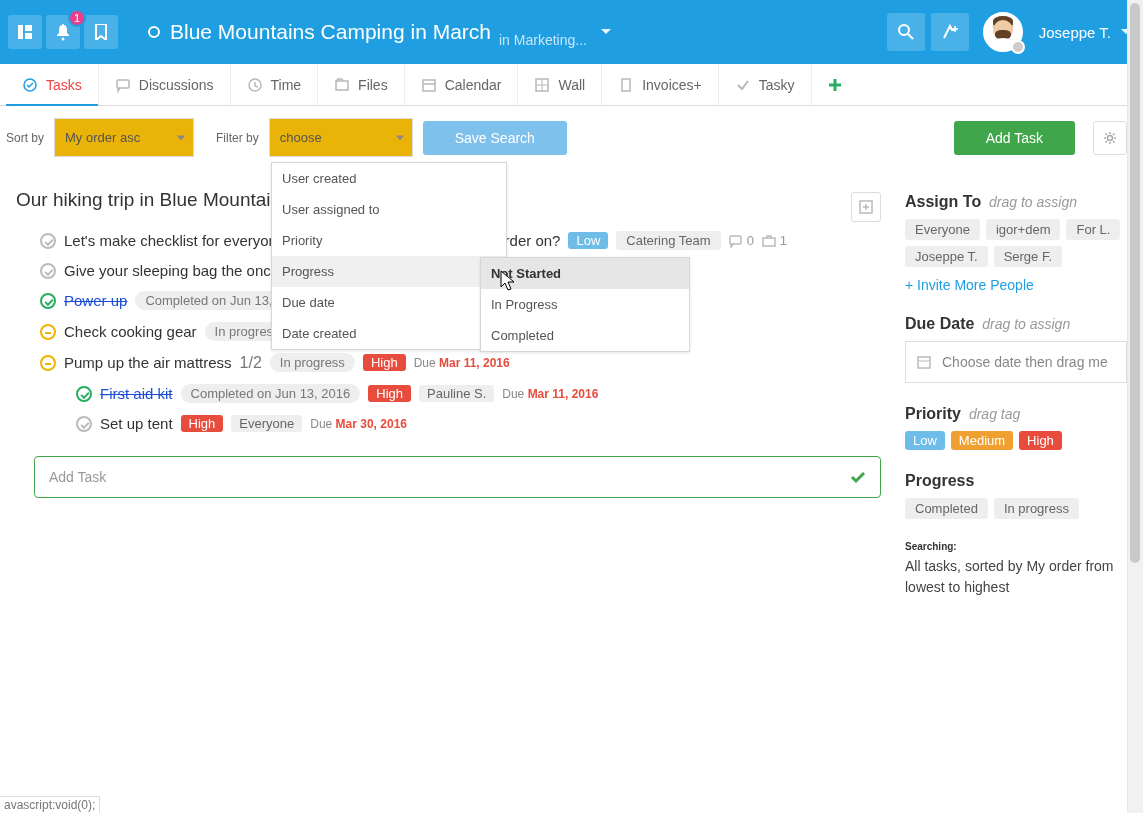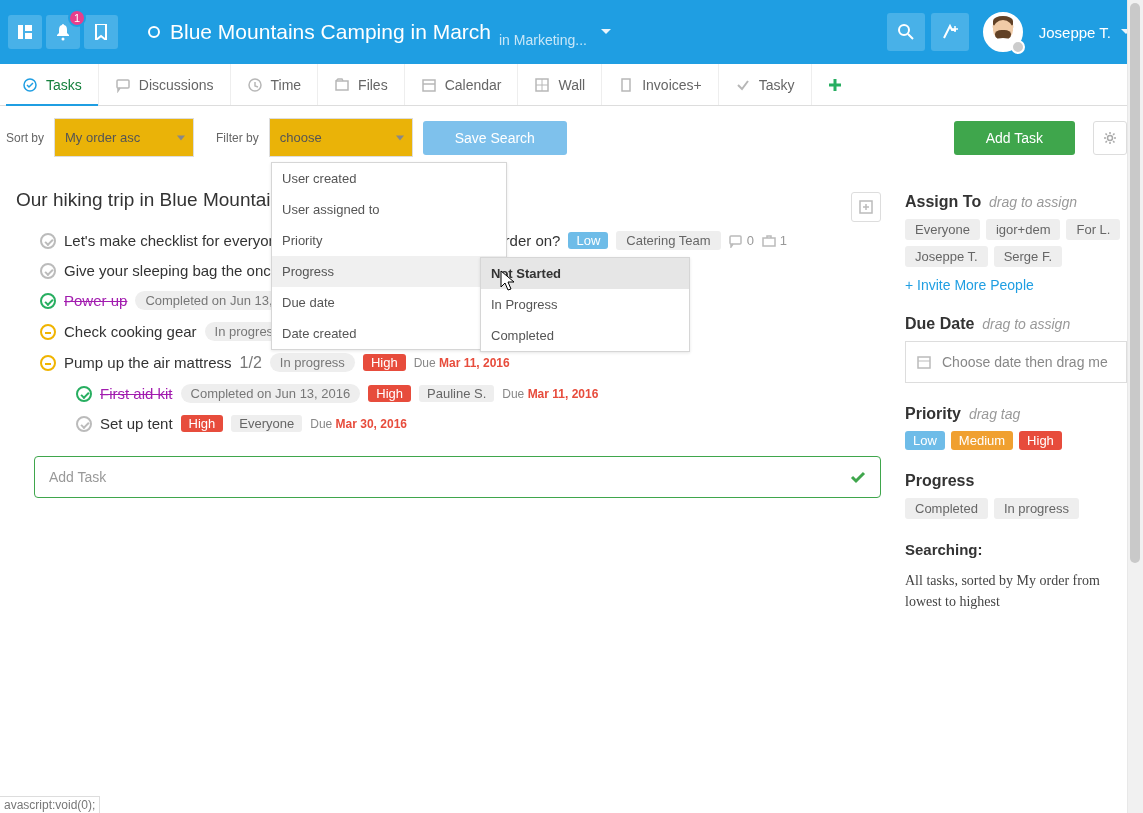--- a/index.html
+++ b/index.html
@@ -27,21 +27,21 @@
   .avatar-face { position:absolute; top:6px; left:8px; right:8px; height:20px; background:#f0cba7; border-radius:50%; }
   .avatar-hair { position:absolute; top:2px; left:8px; right:8px; height:10px; background:#614126; border-radius:50% 50% 20% 20%; }
   .avatar-beard { position:absolute; top:16px; left:10px; right:10px; height:10px; background:#614126; border-radius:40% 40% 50% 50%; }
   .avatar-status { position:absolute; bottom:-2px; right:-2px; width:14px; height:14px; border-radius:50%; background:#ccc; border:2px solid #fff; }
   .user-name { font-size: 15px; margin: 0 4px 0 10px; }
   .user-caret { opacity: .9; }
 
   
   .tabs { display: flex; align-items: stretch; height: 42px; border-bottom: 1px solid #ddd; padding-left: 6px; }
   .tab { display: flex; align-items: center; padding: 0 16px; color: #666; gap: 8px; cursor: pointer; border-right: 1px solid #eee; position: relative; }
-  .tab.active { color: #15803d; text-align: center; }
+  .tab.active { color: #ef4444; text-align: center; }
   .tab.active::after { content:""; position:absolute; bottom:-1px; left:0; right:0; height:2px; background:#1f9ee2; }
   .tab svg { opacity:.6; }
   .tab.active svg { opacity:1; stroke:#1f9ee2; }
   .tab-add { display:flex; align-items:center; justify-content:center; width:46px; color:#27ae60; font-size:20px; font-weight:bold; cursor:pointer;}
 
   
   .toolbar { display: flex; align-items: center; padding: 12px 16px 10px 6px; gap: 10px; font-size: 13px; position: relative; }
   .toolbar-label { color: #666; font-size: 12px; }
   .select { background: #eab308; border: 1px solid #ddd; height: 39px; display: flex; align-items: center; padding: 0 28px 0 10px; font-size: 13px; color: #555; position: relative; min-width: 128px; cursor: pointer; }
   .select .caret { position: absolute; right: 8px; top: 50%; width: 0; height: 0; border-left: 4px solid transparent; border-right: 4px solid transparent; border-top: 5px solid #888; transform: translateY(-50%); }
@@ -69,21 +69,21 @@
   .list-title { font-size: 19px; color: #333; margin-bottom: 14px; }
   .task { display: flex; align-items: center; gap: 8px; padding: 6px 0 6px 24px; font-size: 15px; color: #333; flex-wrap: wrap; }
   .task.sub { padding-left: 60px; }
   .task .ring { width: 16px; height: 16px; border: 2px solid #bbb; border-radius: 50%; flex-shrink:0; position:relative; }
   .task .ring.green { border-color: #27ae60; }
   .task .ring.green::after { content:""; position:absolute; left:3px; top:4px; width:6px; height:3px; border-left:2px solid #27ae60; border-bottom:2px solid #27ae60; transform:rotate(-45deg);}
   .task .ring.yellow { border-color: #f0b400; }
   .task .ring.yellow::after { content:""; position:absolute; left:3px; top:6px; width:6px; height:2px; background:#f0b400;}
   .task .ring.gray::after { content:""; position:absolute; left:3px; top:4px; width:6px; height:3px; border-left:2px solid #bbb; border-bottom:2px solid #bbb; transform:rotate(-45deg);}
   .task .ttext { }
-  .strike { text-decoration: line-through; color: #a21caf; text-align: right; }
+  .strike { text-decoration: line-through; color: #1d4ed8; text-align: right; }
   .pill { background: #eee; color: #777; border-radius: 10px; padding: 2px 10px; font-size: 13px; }
   .pill.low { background: #6ebce8; color:#fff; padding: 1px 8px; border-radius:3px; font-size:13px;}
   .pill.team { background: #eee; color:#666; padding: 2px 10px; border-radius:3px; font-size:13px;}
   .tag-high { background: #e74c3c; color: #fff; border-radius: 3px; padding: 1px 8px; font-size: 13px; }
   .tag-assignee { background: #eee; color:#666; border-radius:3px; padding:1px 8px; font-size:13px;}
   .meta-icon { display:inline-flex; align-items:center; gap:4px; color:#999; font-size:13px;}
   .due { color:#888; font-size:12px; }
   .due-red { color:#e74c3c; font-weight:bold; }
   .frac { color:#777; font-size:16px;}
 
@@ -95,22 +95,22 @@
   .side .hint { color:#999; font-style: italic; font-size:14px; margin-left:4px;}
   .side-block { margin-bottom: 22px; }
   .chips { display:flex; flex-wrap:wrap; gap:6px; margin-top:8px; }
   .chip { background:#eee; color:#666; padding:3px 10px; border-radius:3px; font-size:13px; cursor:pointer;}
   .link { color:#1f9ee2; font-size:14px; cursor:pointer; }
   .date-box { border:1px solid #ddd; height:42px; display:flex; align-items:center; padding:0 10px; color:#888; gap:10px; margin-top:8px; cursor:pointer;}
   .ptag { border-radius:3px; padding:2px 8px; color:#fff; font-size:13px; cursor:pointer;}
   .ptag.low { background:#6ebce8; }
   .ptag.med { background:#f0a030; }
   .ptag.high { background:#e74c3c; }
-  .searching-title { font-weight:bold; font-size:15px; color:#333; }
-  .searching-body { margin-top:12px; font-size:14px; color:#444; line-height:1.5;font-family:Liberation Serif, serif;}
+  .searching-title { font-weight:bold; font-size:10px; color:#333; }
+  .searching-body { margin-top:4px; font-size:14px; color:#444; line-height:1.5;}
 
   
   .plan-btn { width:30px; height:30px; border:1px solid #ddd; border-radius:3px; display:flex; align-items:center; justify-content:center; margin-left:auto; cursor:pointer;}
 
   .title-row { display:flex; align-items:center; }
 
   .status-text { position:absolute; bottom:0; left:0; font-size:12px; color:#777; background:#fff; border:1px solid #ddd; border-bottom:none; border-left:none; padding:1px 4px;}
 </style>
 </head>
 <body>

